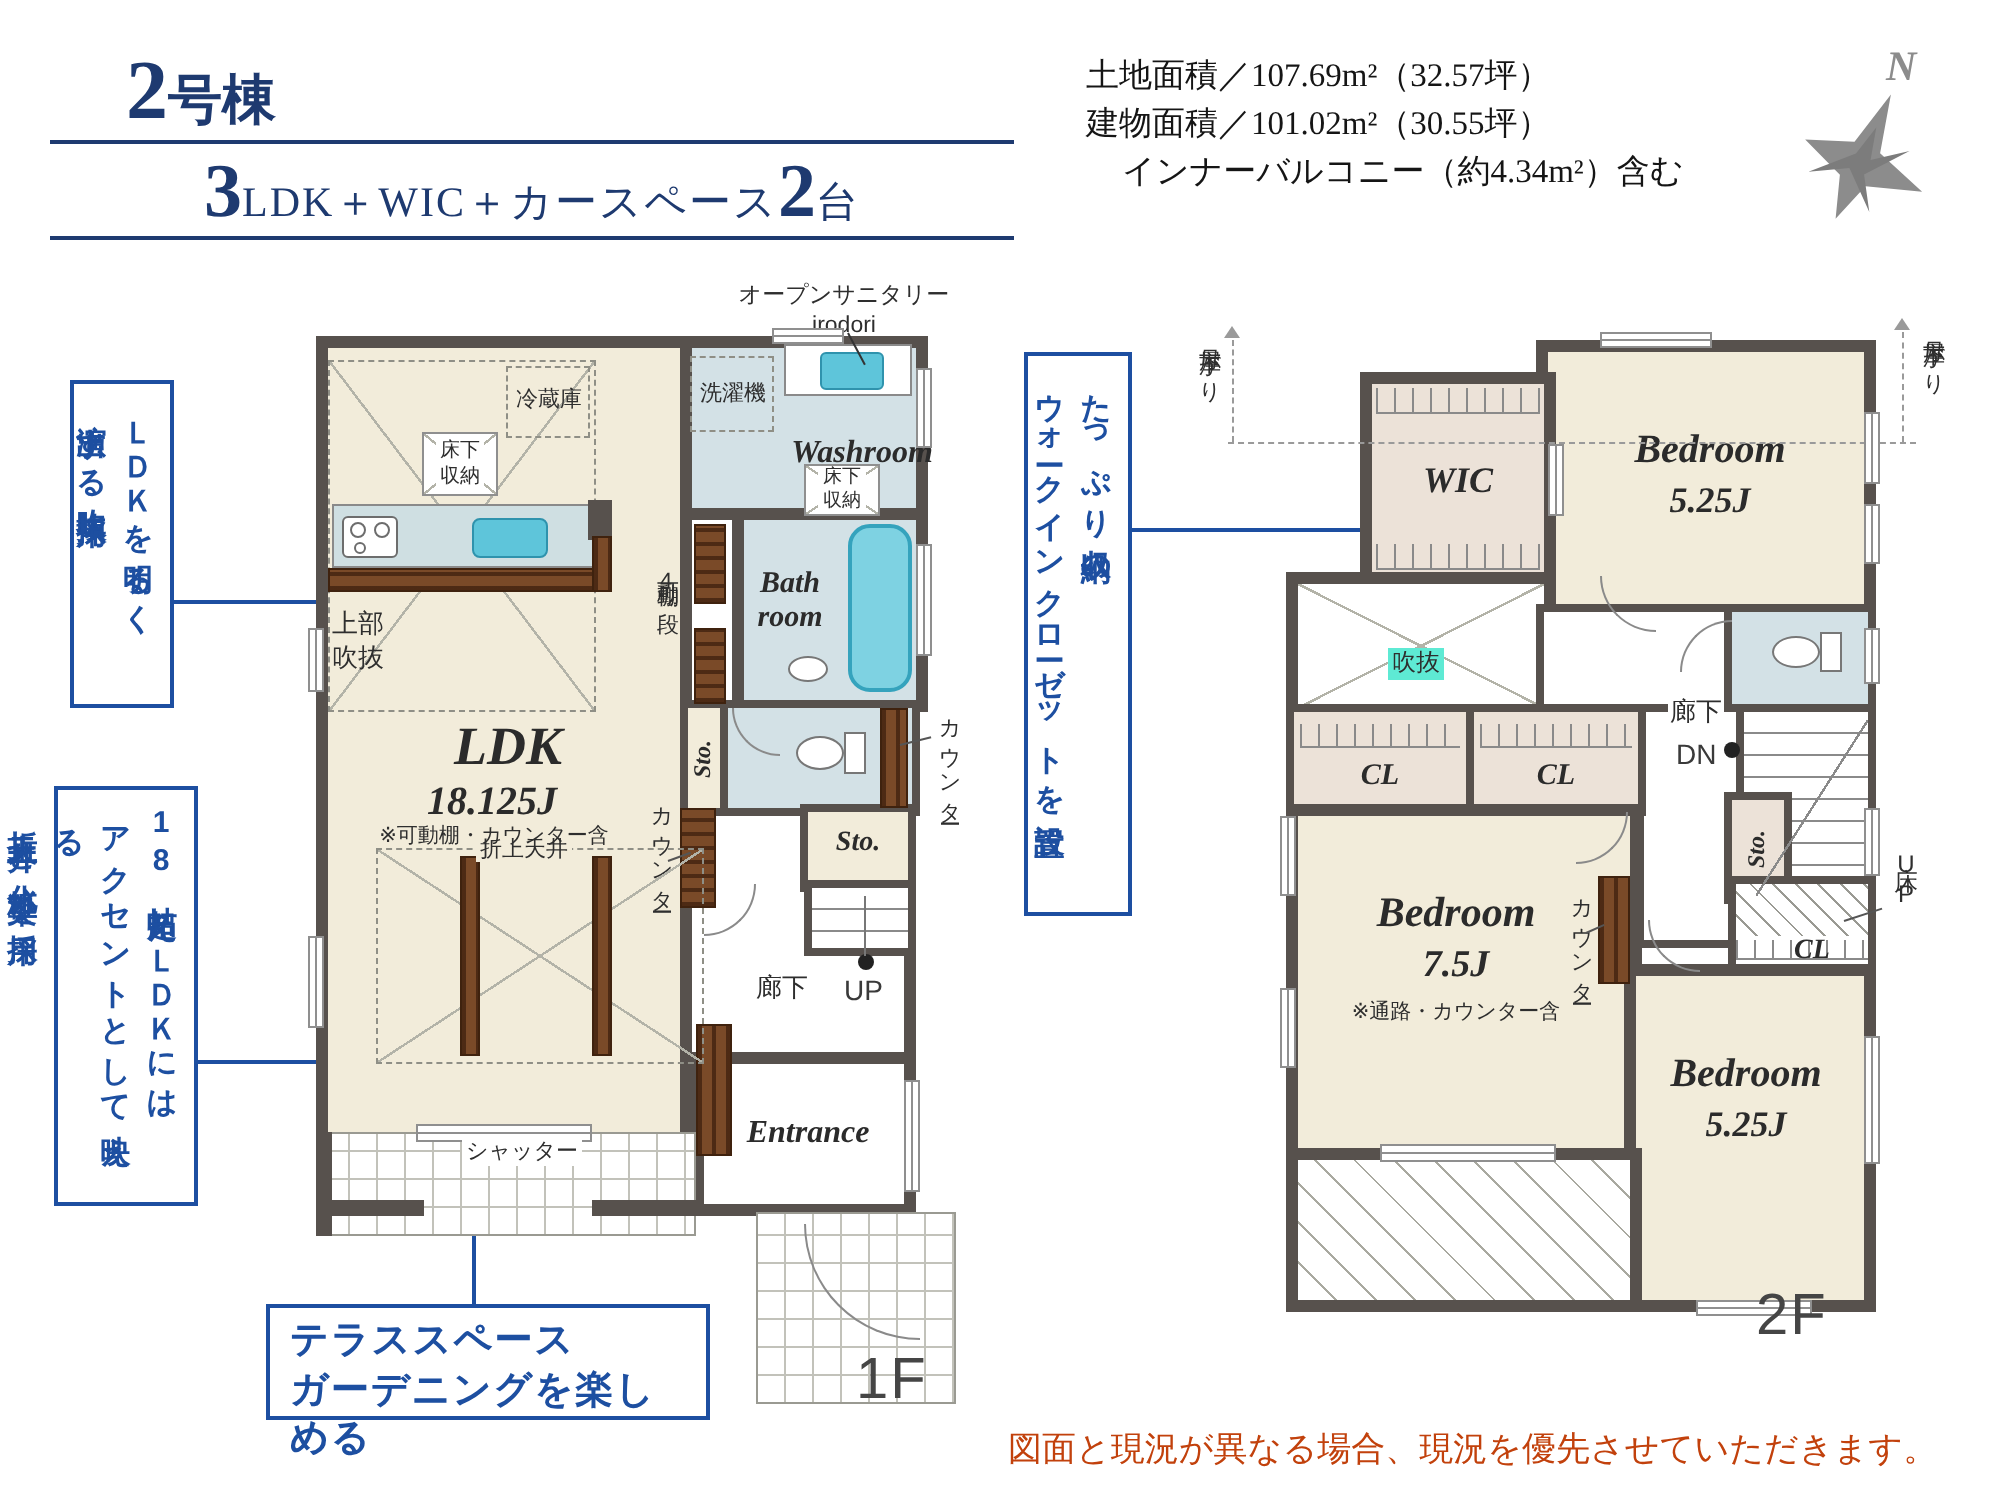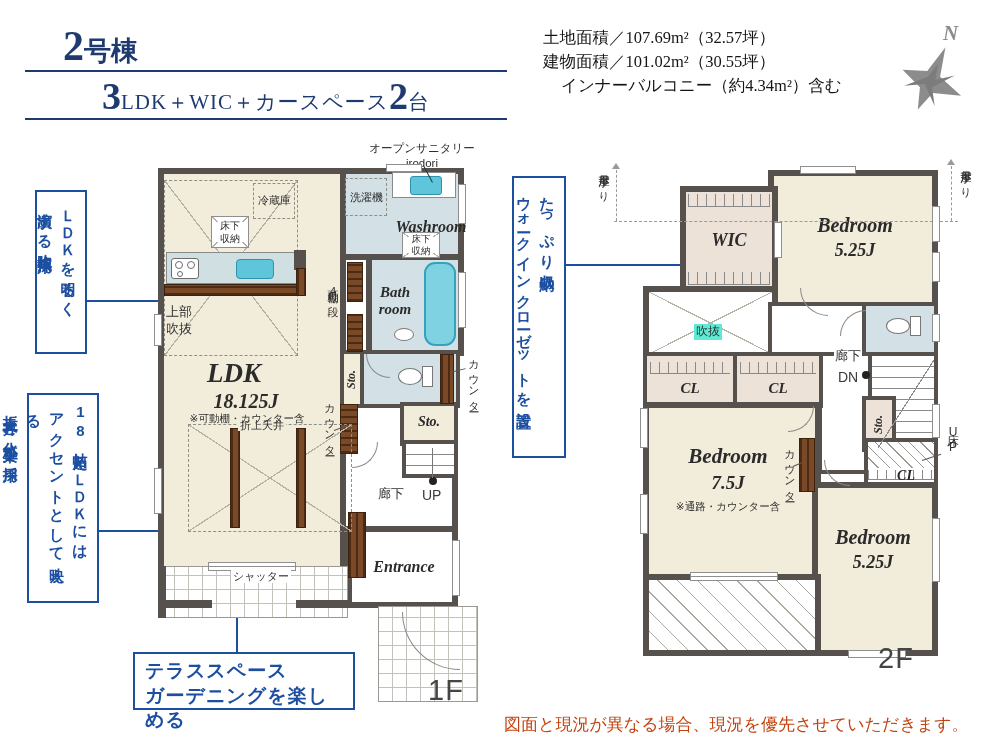--- a/index.html
+++ b/index.html
@@ -205,21 +205,21 @@
   <div class="rlabel" style="left:366px;top:558px;width:76px;font-size:16px;">Entrance</div>
   <div class="wood" style="left:348px;top:512px;width:18px;height:66px;"></div>
   <div class="win win-v" style="left:452px;top:540px;width:8px;height:56px;"></div>
 
   <div class="dashedbox xcross" style="left:188px;top:424px;width:164px;height:108px;"></div>
   <div class="wood" style="left:230px;top:428px;width:10px;height:100px;"></div>
   <div class="wood" style="left:296px;top:428px;width:10px;height:100px;"></div>
   <div class="jl" style="left:238px;top:418px;"><span class="xlabel">折上天井</span></div>
 
   <div class="jl" style="left:166px;top:304px;width:30px;font-size:13px;">上部吹抜</div>
-  <div class="rlabel" style="left:184px;top:358px;width:100px;font-size:27px;">LDK</div>
+  <div class="rlabel" style="left:204px;top:358px;width:100px;font-size:27px;">LDK</div>
   <div class="rlabel" style="left:196px;top:390px;width:100px;font-size:20px;">18.125J</div>
   <div class="jl" style="left:184px;top:412px;width:126px;text-align:center;font-size:10.5px;">※可動棚・カウンター含</div>
 
   <div class="abs tile" style="left:160px;top:566px;width:188px;height:52px;background-color:#fff;"></div>
   <div class="abs" style="left:158px;top:566px;width:8px;height:52px;background:var(--wall);"></div>
   <div class="abs" style="left:166px;top:600px;width:46px;height:8px;background:var(--wall);"></div>
   <div class="abs" style="left:296px;top:600px;width:52px;height:8px;background:var(--wall);"></div>
   <div class="win win-h" style="left:208px;top:562px;width:88px;height:9px;"></div>
   <div class="jl" style="left:231px;top:569px;font-size:11px;background:#fff;padding:0 2px;">シャッター</div>
   <div class="abs tile" style="left:378px;top:606px;width:100px;height:96px;background-color:#fff;"></div>

